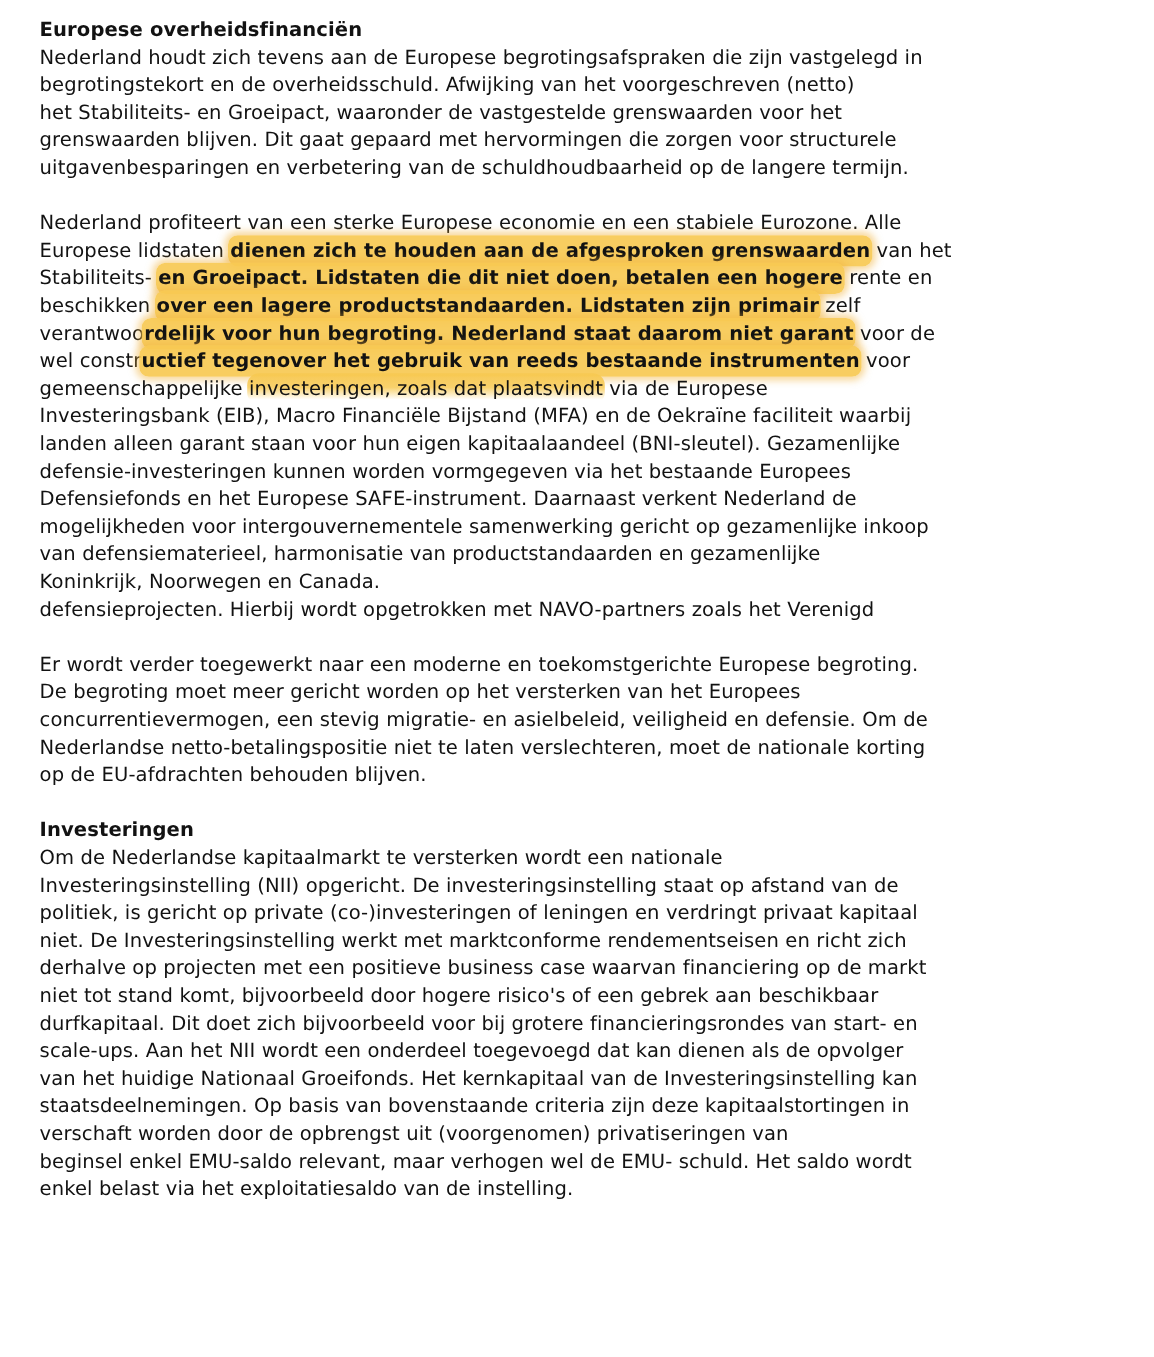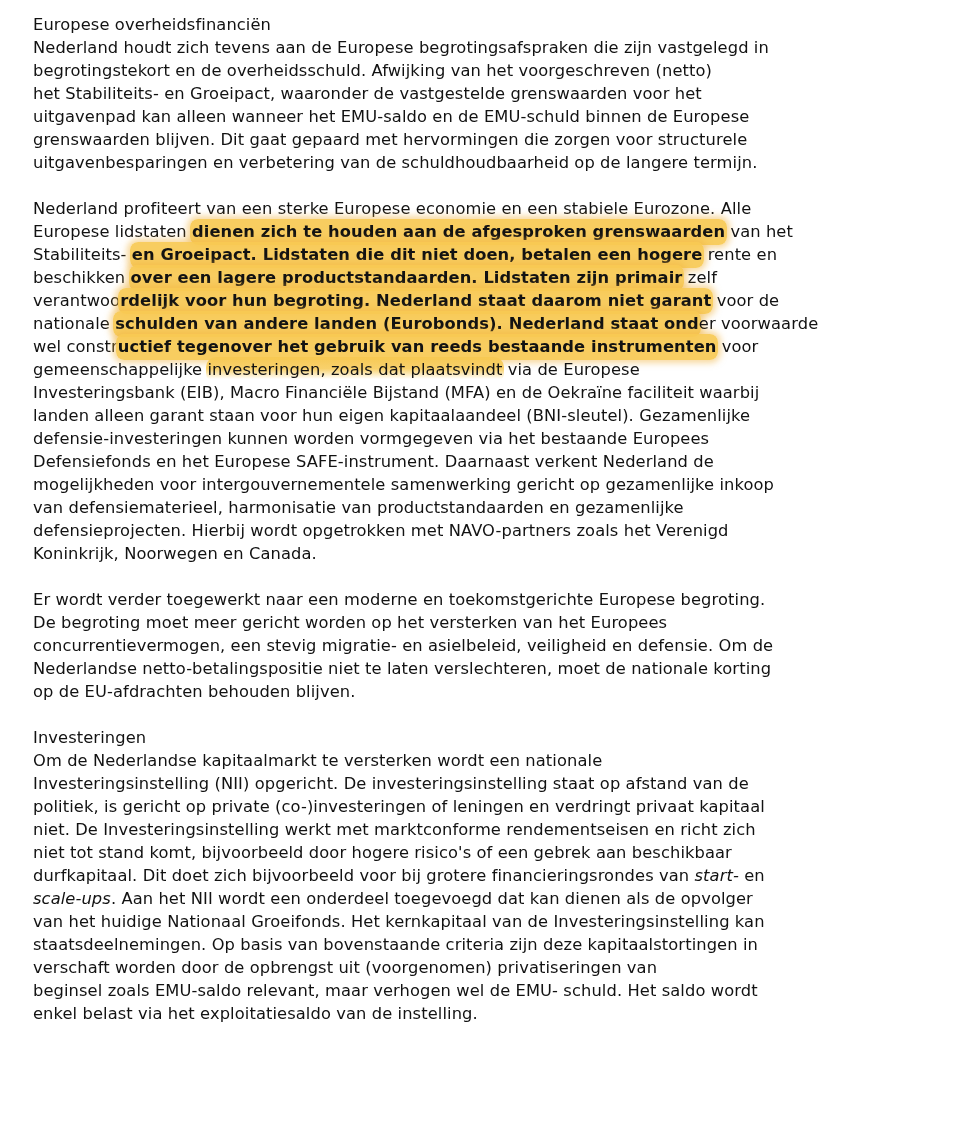--- a/index.html
+++ b/index.html
@@ -27,22 +27,22 @@
     margin: 0 0 23px 0;
   }
   .paragraph:last-child {
     margin-bottom: 16px;
   }
   .line {
     white-space: pre;
     height: 23px;
   }
   .seg-n { }
-  .seg-b { font-weight: 400; }
-  .seg-i { font-style: italic; }
+  .seg-b { font-weight: 700; }
+  .seg-i { }
   
   .seg-h {
     background-color: rgba(247, 201, 82, 0.92);
     box-shadow: 0 0 6px 3px rgba(241, 180, 62, 0.50);
     border-radius: 8px;
     padding: 3px 2px 4px;
     margin: 0 -2px;
     font-weight: bold;
   }
   
@@ -62,60 +62,59 @@
 
 <main class="doc">
   <div id="document-content">
       <div class="heading">
         <div class="line"><span class="seg-b">Europese overheidsfinanciën</span></div>
       </div>
       <div class="paragraph">
         <div class="line"><span class="seg-n">Nederland houdt zich tevens aan de Europese begrotingsafspraken die zijn vastgelegd in</span></div>
         <div class="line"><span class="seg-n">begrotingstekort en de overheidsschuld. Afwijking van het voorgeschreven (netto)</span></div>
         <div class="line"><span class="seg-n">het Stabiliteits- en Groeipact, waaronder de vastgestelde grenswaarden voor het</span></div>
-        <div class="line"><span class="seg-n">uitgavenpad kan alleen wanneer het EMU-saldo en de EMU-schuld binnen de Europese</span></div>
         <div class="line"><span class="seg-n">grenswaarden blijven. Dit gaat gepaard met hervormingen die zorgen voor structurele</span></div>
         <div class="line"><span class="seg-n">uitgavenbesparingen en verbetering van de schuldhoudbaarheid op de langere termijn.</span></div>
       </div>
       <div class="paragraph">
         <div class="line"><span class="seg-n">Nederland profiteert van een sterke Europese economie en een stabiele Eurozone. Alle</span></div>
         <div class="line"><span class="seg-n">Europese lidstaten </span><span class="seg-h">dienen zich te houden aan de afgesproken grenswaarden</span><span class="seg-n"> van het</span></div>
         <div class="line"><span class="seg-n">Stabiliteits- </span><span class="seg-h">en Groeipact. Lidstaten die dit niet doen, betalen een hogere</span><span class="seg-n"> rente en</span></div>
         <div class="line"><span class="seg-n">beschikken </span><span class="seg-h">over een lagere productstandaarden. Lidstaten zijn primair</span><span class="seg-n"> zelf</span></div>
         <div class="line"><span class="seg-n">verantwoo</span><span class="seg-h">rdelijk voor hun begroting. Nederland staat daarom niet garant</span><span class="seg-n"> voor de</span></div>
-        <div class="line"><span class="seg-n">nationale </span><span class="seg-h">schulden van andere landen (Eurobonds). Nederland staat ond</span><span class="seg-n">er voorwaarde</span></div>
         <div class="line"><span class="seg-n">wel constr</span><span class="seg-h">uctief tegenover het gebruik van reeds bestaande instrumenten</span><span class="seg-n"> voor</span></div>
         <div class="line"><span class="seg-n">gemeenschappelijke </span><span class="seg-hp">investeringen, zoals dat plaatsvindt</span><span class="seg-n"> via de Europese</span></div>
         <div class="line"><span class="seg-n">Investeringsbank (EIB), Macro Financiële Bijstand (MFA) en de Oekraïne faciliteit waarbij</span></div>
         <div class="line"><span class="seg-n">landen alleen garant staan voor hun eigen kapitaalaandeel (BNI-sleutel). Gezamenlijke</span></div>
         <div class="line"><span class="seg-n">defensie-investeringen kunnen worden vormgegeven via het bestaande Europees</span></div>
         <div class="line"><span class="seg-n">Defensiefonds en het Europese SAFE-instrument. Daarnaast verkent Nederland de</span></div>
         <div class="line"><span class="seg-n">mogelijkheden voor intergouvernementele samenwerking gericht op gezamenlijke inkoop</span></div>
         <div class="line"><span class="seg-n">van defensiematerieel, harmonisatie van productstandaarden en gezamenlijke</span></div>
+        <div class="line"><span class="seg-n">Koninkrijk, Noorwegen en Canada.</span></div>
         <div class="line"><span class="seg-n">defensieprojecten. Hierbij wordt opgetrokken met NAVO-partners zoals het Verenigd</span></div>
-        <div class="line"><span class="seg-n">Koninkrijk, Noorwegen en Canada.</span></div>
       </div>
       <div class="paragraph">
         <div class="line"><span class="seg-n">Er wordt verder toegewerkt naar een moderne en toekomstgerichte Europese begroting.</span></div>
         <div class="line"><span class="seg-n">De begroting moet meer gericht worden op het versterken van het Europees</span></div>
         <div class="line"><span class="seg-n">concurrentievermogen, een stevig migratie- en asielbeleid, veiligheid en defensie. Om de</span></div>
         <div class="line"><span class="seg-n">Nederlandse netto-betalingspositie niet te laten verslechteren, moet de nationale korting</span></div>
         <div class="line"><span class="seg-n">op de EU-afdrachten behouden blijven.</span></div>
       </div>
       <div class="heading">
         <div class="line"><span class="seg-b">Investeringen</span></div>
       </div>
       <div class="paragraph">
         <div class="line"><span class="seg-n">Om de Nederlandse kapitaalmarkt te versterken wordt een nationale</span></div>
         <div class="line"><span class="seg-n">Investeringsinstelling (NII) opgericht. De investeringsinstelling staat op afstand van de</span></div>
         <div class="line"><span class="seg-n">politiek, is gericht op private (co-)investeringen of leningen en verdringt privaat kapitaal</span></div>
         <div class="line"><span class="seg-n">niet. De Investeringsinstelling werkt met marktconforme rendementseisen en richt zich</span></div>
+        <div class="line"><span class="seg-n">derhalve op projecten met een positieve business case waarvan financiering op de markt</span></div>
         <div class="line"><span class="seg-n">niet tot stand komt, bijvoorbeeld door hogere risico's of een gebrek aan beschikbaar</span></div>
         <div class="line"><span class="seg-n">durfkapitaal. Dit doet zich bijvoorbeeld voor bij grotere financieringsrondes van </span><span class="seg-i">start-</span><span class="seg-n"> en</span></div>
         <div class="line"><span class="seg-i">scale-ups</span><span class="seg-n">. Aan het NII wordt een onderdeel toegevoegd dat kan dienen als de opvolger</span></div>
         <div class="line"><span class="seg-n">van het huidige Nationaal Groeifonds. Het kernkapitaal van de Investeringsinstelling kan</span></div>
         <div class="line"><span class="seg-n">staatsdeelnemingen. Op basis van bovenstaande criteria zijn deze kapitaalstortingen in</span></div>
         <div class="line"><span class="seg-n">verschaft worden door de opbrengst uit (voorgenomen) privatiseringen van</span></div>
-        <div class="line"><span class="seg-n">beginsel zoals EMU-saldo relevant, maar verhogen wel de EMU- schuld. Het saldo wordt</span></div>
+        <div class="line"><span class="seg-n">beginsel enkel EMU-saldo relevant, maar verhogen wel de EMU- schuld. Het saldo wordt</span></div>
         <div class="line"><span class="seg-n">enkel belast via het exploitatiesaldo van de instelling.</span></div>
       </div>
     </div>
 </main>
 
 </body></html>

